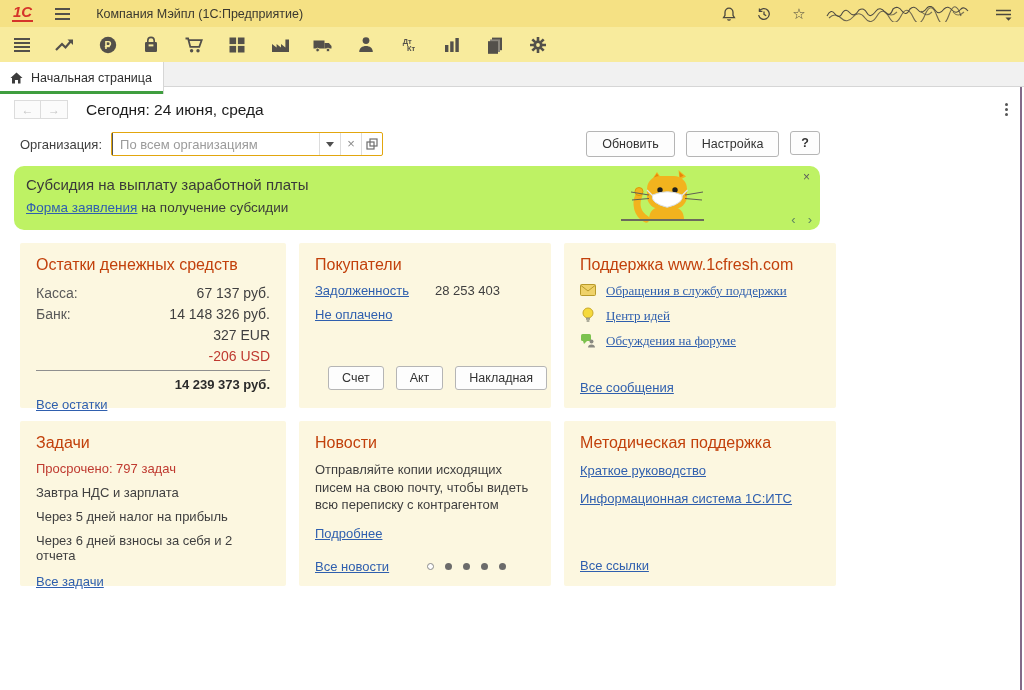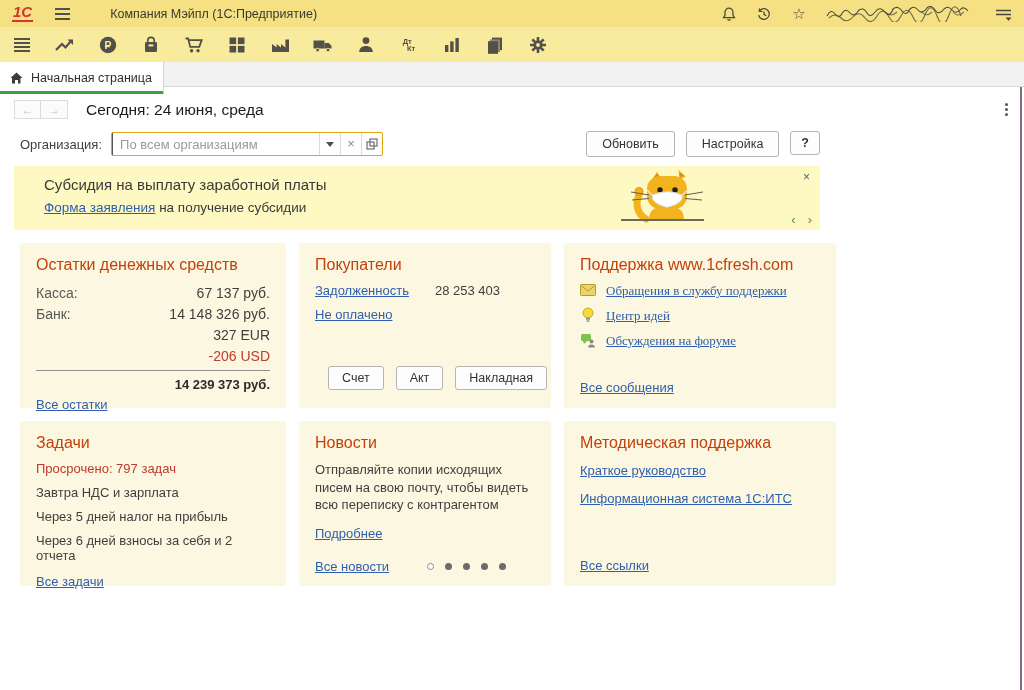--- a/index.html
+++ b/index.html
@@ -5,21 +5,21 @@
   * { margin:0; padding:0; box-sizing:border-box; }
   html,body { background:#e9e9e9; }
   body { font-family:"Liberation Sans", sans-serif; }
   #app { position:relative; width:1024px; height:690px; background:#fff; overflow:hidden; }
 
   
   .titlebar { height:27px; background:#f5e184; display:flex; align-items:center; padding:0 12px; }
   .logo-1c { font-size:15px; font-weight:bold; font-style:italic; color:#d5342a; border-bottom:2px solid #d5342a; line-height:14px; padding:0 1px 1px 1px; }
   .tb-burger { margin-left:22px; display:flex; flex-direction:column; gap:3px; cursor:pointer; }
   .tb-burger i { display:block; width:15px; height:2px; background:#53504a; }
-  .win-title { margin-left:40px; font-size:12.5px; color:#3a382f; }
+  .win-title { margin-left:26px; font-size:12.5px; color:#3a382f; }
   .tb-right { margin-left:auto; display:flex; align-items:center; gap:17px; }
   .tb-ico { width:18px; height:18px; display:flex; align-items:center; justify-content:center; cursor:pointer; }
   .star-glyph { font-size:15px; color:#4a473e; line-height:16px; }
   .scribble { height:16px; }
 
   
   .toolbar { height:35px; background:#f8eb9d; display:flex; align-items:center; gap:21px; padding-left:11px; }
   .tool-btn { width:22px; height:22px; display:flex; align-items:center; justify-content:center; cursor:pointer; }
   .dtkt { font-size:7.5px; font-weight:bold; color:#53504a; line-height:7px; text-align:left; }
 
@@ -41,21 +41,21 @@
   .orgbox { width:272px; height:24px; border:1px solid #e2a60e; border-radius:2px; background:#fff; display:flex; align-items:stretch; }
   .org-text { flex:1; font-size:13px; color:#9b9b9b; padding:4px 2px 0 7px; white-space:nowrap; overflow:hidden; border-left:1px solid #555; }
   .org-cell { width:21px; display:flex; align-items:center; justify-content:center; border-left:1px solid #dcdcdc; cursor:pointer; color:#6e6e6e; }
   .caret-down { width:0; height:0; border-left:4px solid transparent; border-right:4px solid transparent; border-top:5px solid #4f4f4f; }
   .org-x { font-size:13px; color:#8a8a8a; line-height:12px; }
   .btn-cluster { margin-left:auto; display:flex; gap:11px; }
   .btn { height:24px; background:#fdfdfd; border:1px solid #b5b5b5; border-radius:3px; font-size:12.5px; color:#333; padding:12px 15px; display:flex; align-items:center; cursor:pointer; font-family:"Liberation Sans", sans-serif; }
   .btn-help { padding:0 10px; font-weight:bold; }
 
   
-  .banner { position:relative; margin:9px 204px 0 14px; height:64px; background:#fef9c3; border-radius:0; padding:10px 30px; }
+  .banner { position:relative; margin:9px 204px 0 14px; height:64px; background:#bef264; border-radius:10px; padding:10px 12px; }
   .banner-title { font-size:15px; color:#3a3a3a; margin-bottom:7px; }
   .banner-line2 { font-size:13.5px; color:#3a3a3a; }
   .banner-close { position:absolute; top:5px; right:10px; font-size:12px; color:#5c5c5c; cursor:pointer; line-height:12px; }
   .banner-nav { position:absolute; bottom:4px; right:8px; display:flex; gap:12px; }
   .banner-nav span { font-size:13px; color:#5e8560; cursor:pointer; line-height:13px; }
   .banner-cat { position:absolute; right:112px; bottom:2px; }
 
   a.lnk { color:#2f5fae; text-decoration:underline; cursor:pointer; }
 
   

